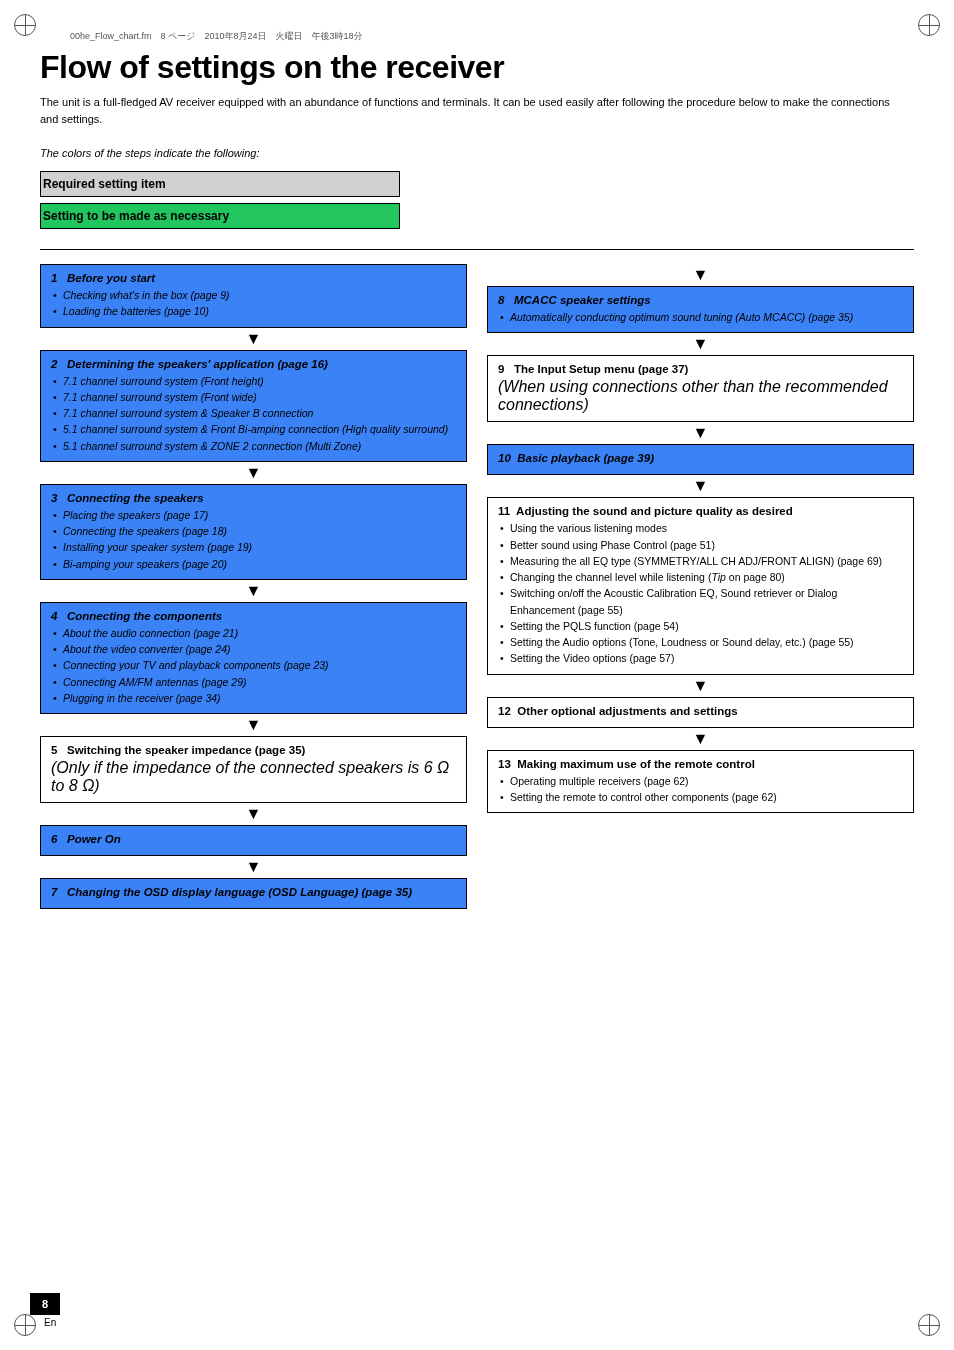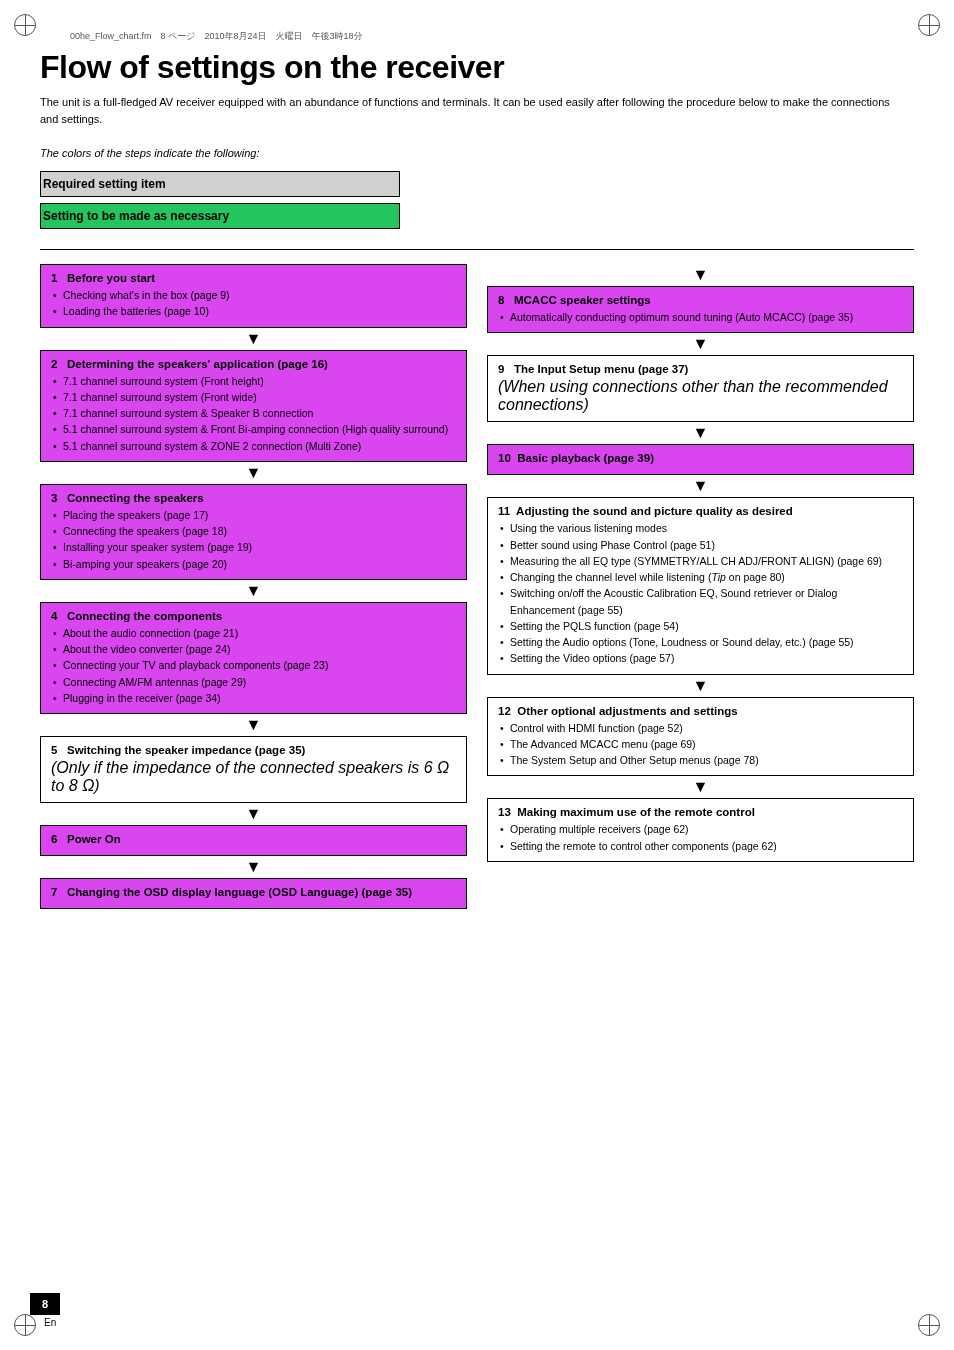--- a/index.html
+++ b/index.html
@@ -92,21 +92,22 @@
     }
     .col-left { flex: 1; }
     .col-right { flex: 1; }
 
     
     .section-box {
       border: 1px solid #000;
       margin-bottom: 0;
     }
     .section-box.gray-bg {
-      background: #d946ef;
+      background: #3b82f6;
+      font-style: italic;
     }
     .section-box.white-bg {
       background: #fff;
     }
     .section-inner {
       padding: 7px 10px;
     }
     .section-title {
       font-size: 11.5px;
       font-weight: bold;
@@ -310,25 +311,20 @@
             <li>Setting the Audio options (Tone, Loudness or Sound delay, etc.) (page 55)</li>
             <li>Setting the Video options (page 57)</li>
           </ul>
         </div>
       </div>
       <div class="arrow-down">▼</div>
 
       <div class="section-box white-bg">
         <div class="section-inner">
           <div class="section-title">12&nbsp; Other optional adjustments and settings</div>
-          <ul class="section-bullets">
-            <li>Control with HDMI function (page 52)</li>
-            <li>The Advanced MCACC menu (page 69)</li>
-            <li>The System Setup and Other Setup menus (page 78)</li>
-          </ul>
         </div>
       </div>
       <div class="arrow-down">▼</div>
 
       <div class="section-box white-bg">
         <div class="section-inner">
           <div class="section-title">13&nbsp; Making maximum use of the remote control</div>
           <ul class="section-bullets">
             <li>Operating multiple receivers (page 62)</li>
             <li>Setting the remote to control other components (page 62)</li>

